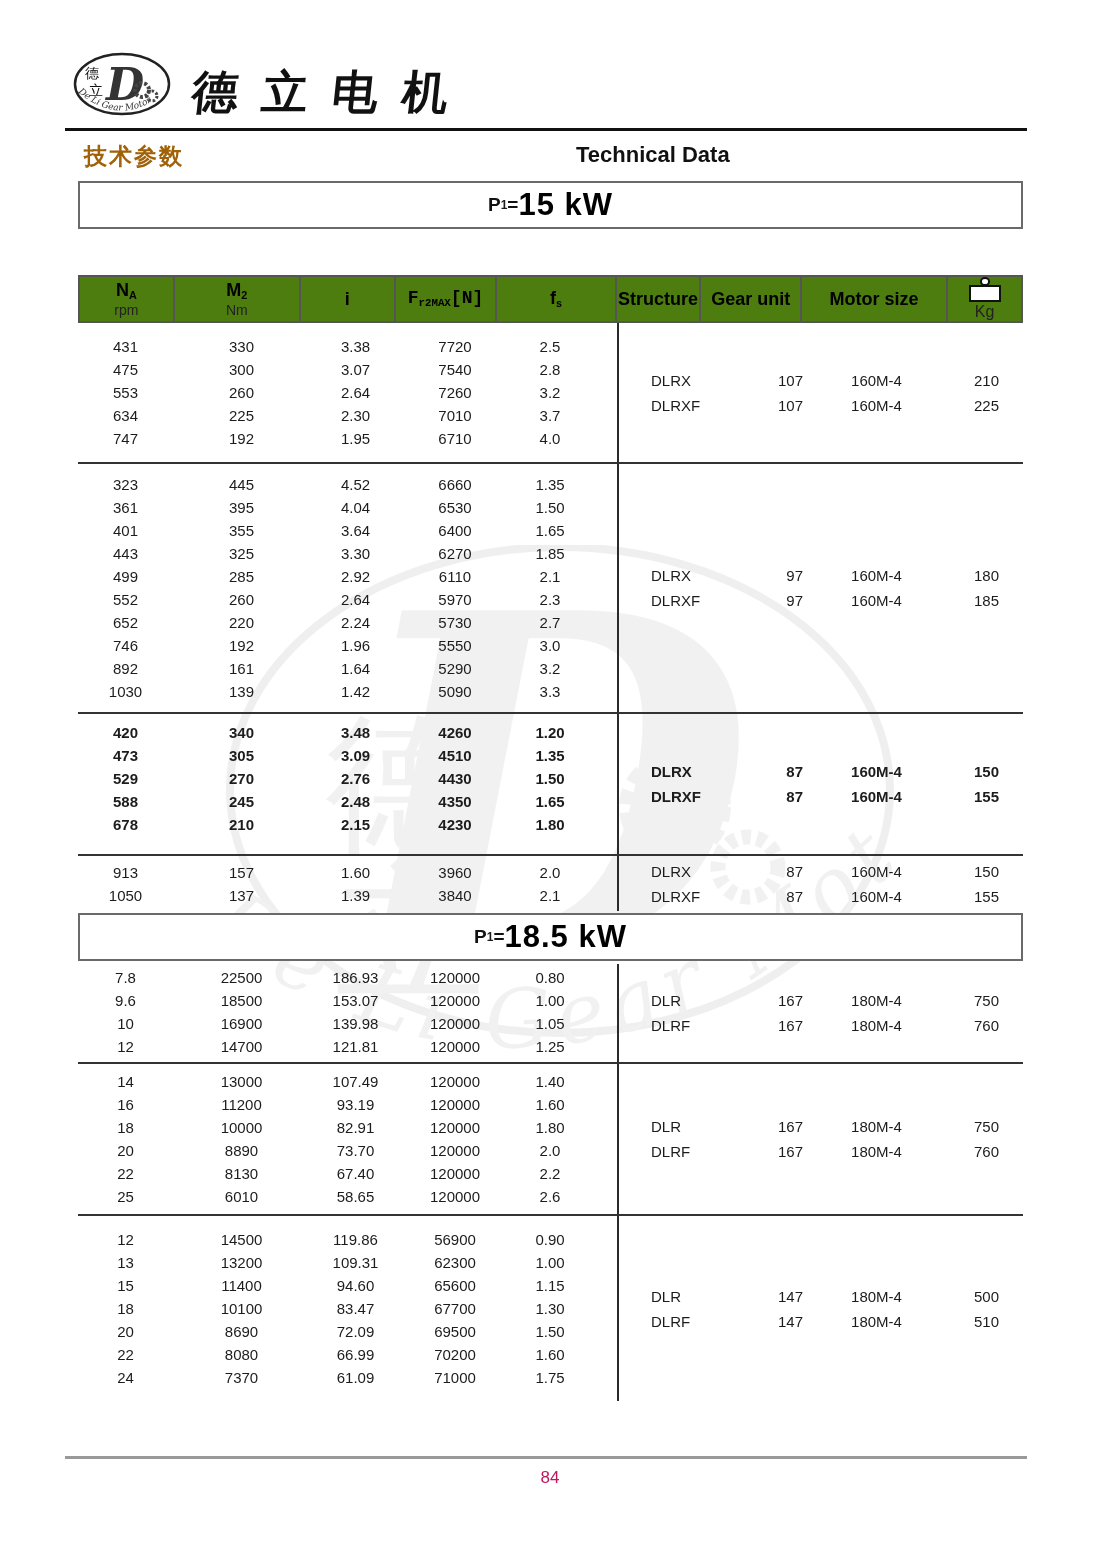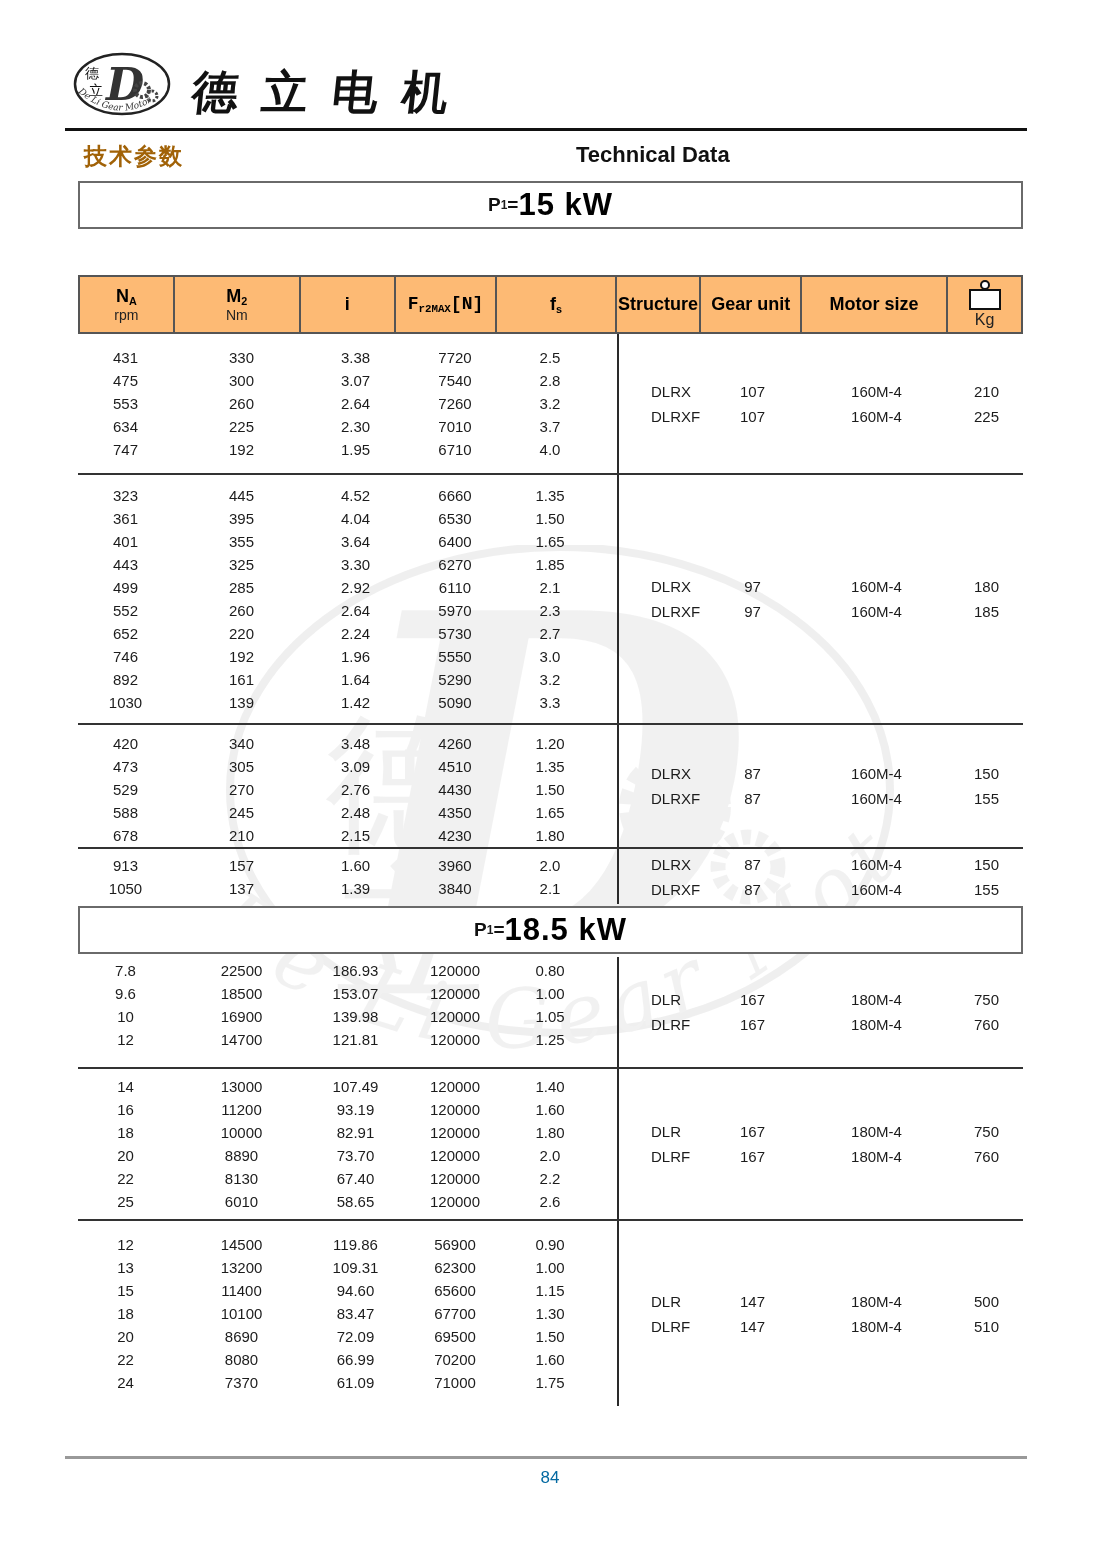--- a/index.html
+++ b/index.html
@@ -24,21 +24,21 @@
 
   .title-box {
     box-sizing:border-box; width:945px; height:48px; border:2px solid #6a6a6a;
     display:flex; align-items:center; justify-content:center; background:#fff;
     position:relative; z-index:2; margin-bottom:3px;
   }
   .title-p { font-size:19px; font-weight:bold; color:#111; }
   .title-sub { font-size:12px; font-weight:bold; vertical-align:-0.2em; }
   .title-power { font-size:31px; font-weight:bold; color:#000; letter-spacing:1px; }
 
-  .col-header { box-sizing:border-box; display:flex; width:945px; height:59px; border:2px solid #555; background:#fdba74; position:relative; z-index:2;margin-top:46px; }
+  .col-header { box-sizing:border-box; display:flex; width:945px; height:48px; border:2px solid #555; background:#4d7c0f; position:relative; z-index:2;margin-top:46px; }
   .col-cell {
     box-sizing:border-box; display:flex; flex-direction:column; align-items:center; justify-content:center;
     border-right:2px solid #555; line-height:1.15;
   }
   .col-cell:last-child { border-right:none; }
   .col-main { font-size:18px; font-weight:bold; color:#000; }
   .h-sub { font-size:0.6em; font-weight:bold; vertical-align:-0.25em; }
   .col-unit { font-size:14px; color:#222; }
   .weight-knob { width:6px; height:6px; border:2px solid #111; border-radius:50%; margin:0 auto; background:#fff; }
   .weight-body { width:28px; height:17px; border:2.5px solid #111; margin:-1px auto 1px; background:#fff; }
@@ -51,27 +51,27 @@
   .dcell.c0 { width:95px; }
   .dcell.c1 { width:127px; padding-left:10px; }
   .dcell.c2 { width:95px;  padding-left:16px; }
   .dcell.c3 { width:102px; padding-left:18px; }
   .dcell.c4 { width:120px; padding-right:14px; }
 
   .struct-block { position:absolute; left:539px; right:0; top:0; bottom:0; display:flex; flex-direction:column; justify-content:center; }
   .struct-row { display:flex; height:25px; align-items:center; }
   .scell { box-sizing:border-box; font-size:15px; color:#1c1c1c; }
   .scell.s0 { width:85px; padding-left:34px; text-align:left; }
-  .scell.s1 { width:101px; text-align:center; }
+  .scell.s1 { width:101px; text-align:right; }
   .scell.s2 { width:147px; text-align:center; }
   .scell.s3 { width:73px; text-align:center; }
 
   
   .footer-rule { position:absolute; top:1456px; left:65px; width:962px; height:3px; background:#999; }
-  .page-number { position:absolute; top:1468px; left:0; width:1100px; text-align:center; font-size:17px; color:#0369a1; }
+  .page-number { position:absolute; top:1468px; left:0; width:1100px; text-align:center; font-size:17px; color:#be185d; }
 
   
   .watermark { position:absolute; top:545px; left:150px; width:800px; height:560px; opacity:0.13; z-index:0; pointer-events:none; }
   .main, .logo-wrap, .brand { z-index:1; }
 </style>
 </head>
 <body>
 
 <div class="page">
 
@@ -282,21 +282,21 @@
             <div class="scell s3">180</div>
           </div>
           <div class="struct-row">
             <div class="scell s0">DLRXF</div>
             <div class="scell s1">97</div>
             <div class="scell s2">160M-4</div>
             <div class="scell s3">185</div>
           </div>
         </div>
       </div>
-      <div class="group sep" style="padding-top: 7px; padding-bottom: 0;">
+      <div class="group sep" style="padding-top: 7px; padding-bottom: 18px; font-weight: bold;">
         <div class="data-row">
           <div class="dcell c0">420</div>
           <div class="dcell c1">340</div>
           <div class="dcell c2">3.48</div>
           <div class="dcell c3">4260</div>
           <div class="dcell c4">1.20</div>
         </div>
         <div class="data-row">
           <div class="dcell c0">473</div>
           <div class="dcell c1">305</div>
@@ -369,21 +369,21 @@
             <div class="scell s3">155</div>
           </div>
         </div>
       </div>
       <div class="title-box" style="margin-top: 2px;">
         <span class="title-p">P</span>
         <span class="title-sub">1</span>
         <span class="title-p">=</span>
         <span class="title-power">18.5 kW</span>
       </div>
-      <div class="group" style="padding-top: 2px; padding-bottom: 16px;">
+      <div class="group" style="padding-top: 2px; padding-bottom: 4px;">
         <div class="data-row">
           <div class="dcell c0">7.8</div>
           <div class="dcell c1">22500</div>
           <div class="dcell c2">186.93</div>
           <div class="dcell c3">120000</div>
           <div class="dcell c4">0.80</div>
         </div>
         <div class="data-row">
           <div class="dcell c0">9.6</div>
           <div class="dcell c1">18500</div>

